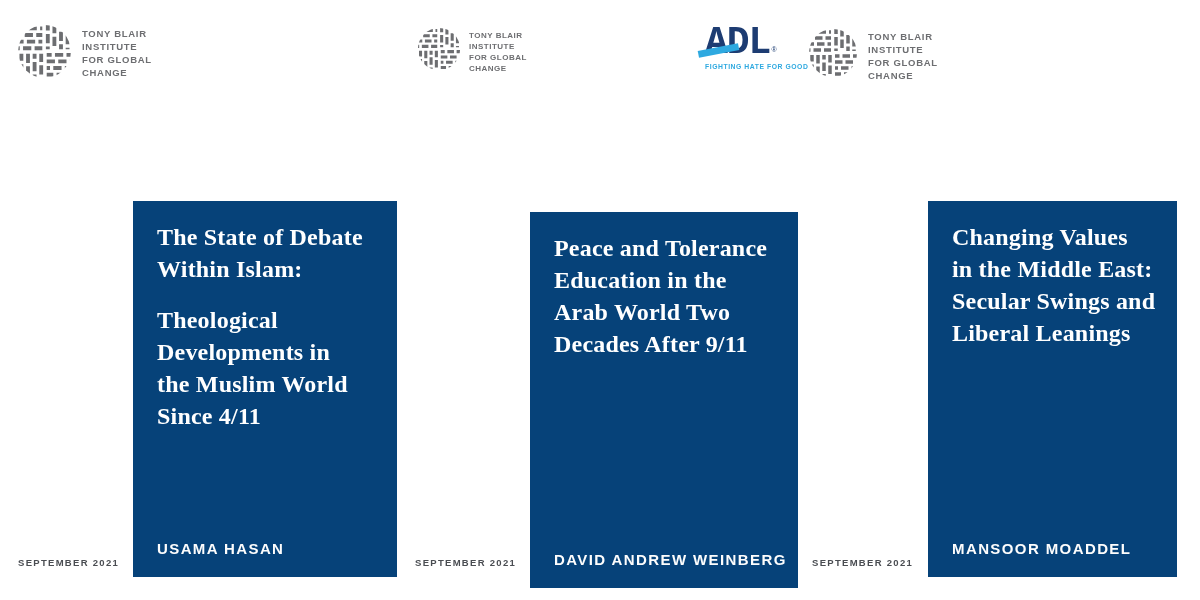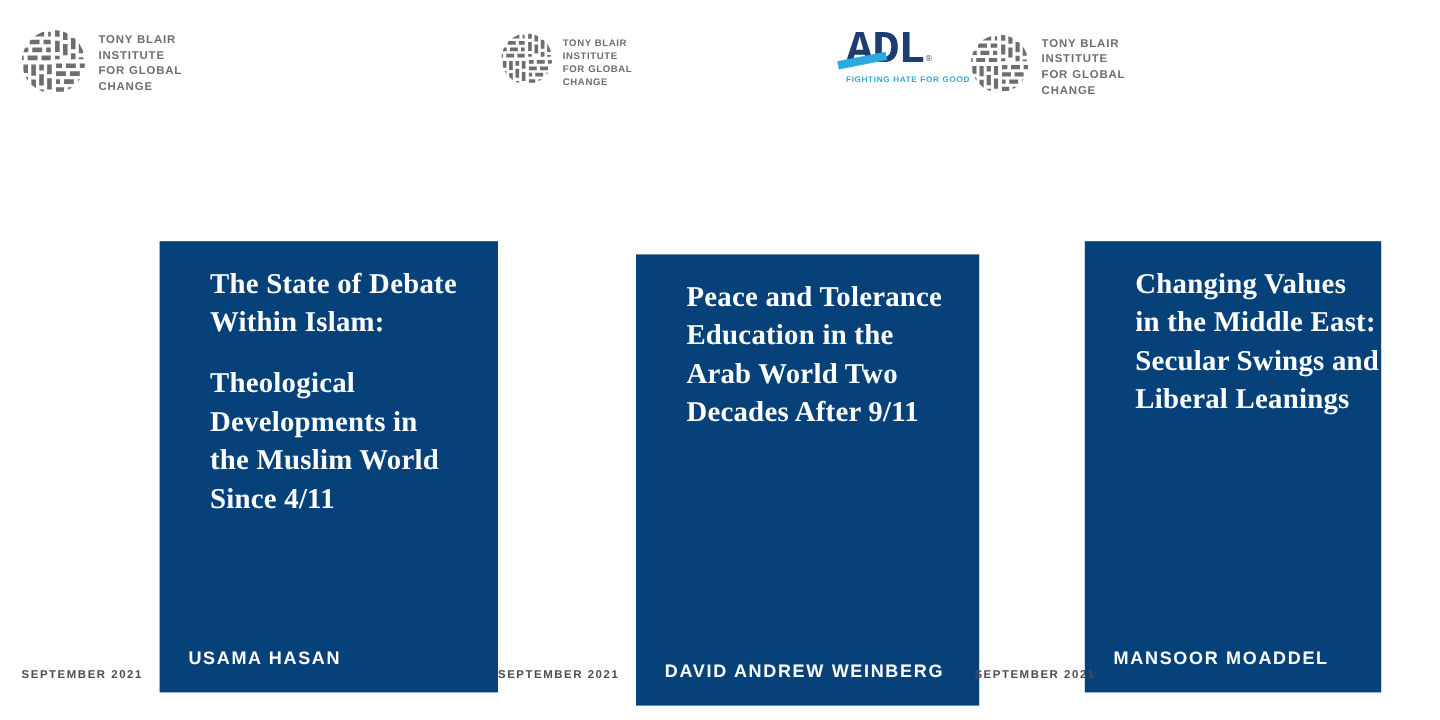--- a/index.html
+++ b/index.html
@@ -34,25 +34,24 @@
     background:#2ea9e0;transform:rotate(-11deg);
   }
   .adl-tagline{
     margin-top:3px;color:#2ea9e0;font-weight:700;font-size:6.8px;
     letter-spacing:0.55px;white-space:nowrap;
   }
   
   .panel{
     position:absolute;top:201px;height:376px;background:#064279;
     overflow:hidden;
-    padding-left:18px;
   }
   .panel-1{left:133px;width:264px;}
   .panel-2{left:530px;width:268px;margin-top:11px;}
-  .panel-3{left:904px;width:229px;}
+  .panel-3{left:928px;width:249px;}
   .panel .title{
     padding:20px 14px 0 24px;
     font-family:"Liberation Serif", serif;font-weight:700;
     font-size:24px;line-height:32px;color:#ffffff;letter-spacing:0.2px;
   }
   .panel .title .t-line{display:block;white-space:nowrap;}
   .panel .title .para2{margin-top:19px;}
   .panel .author{
     position:absolute;left:24px;bottom:20px;
     font-size:15px;font-weight:700;letter-spacing:1.4px;color:#fdfdfd;

